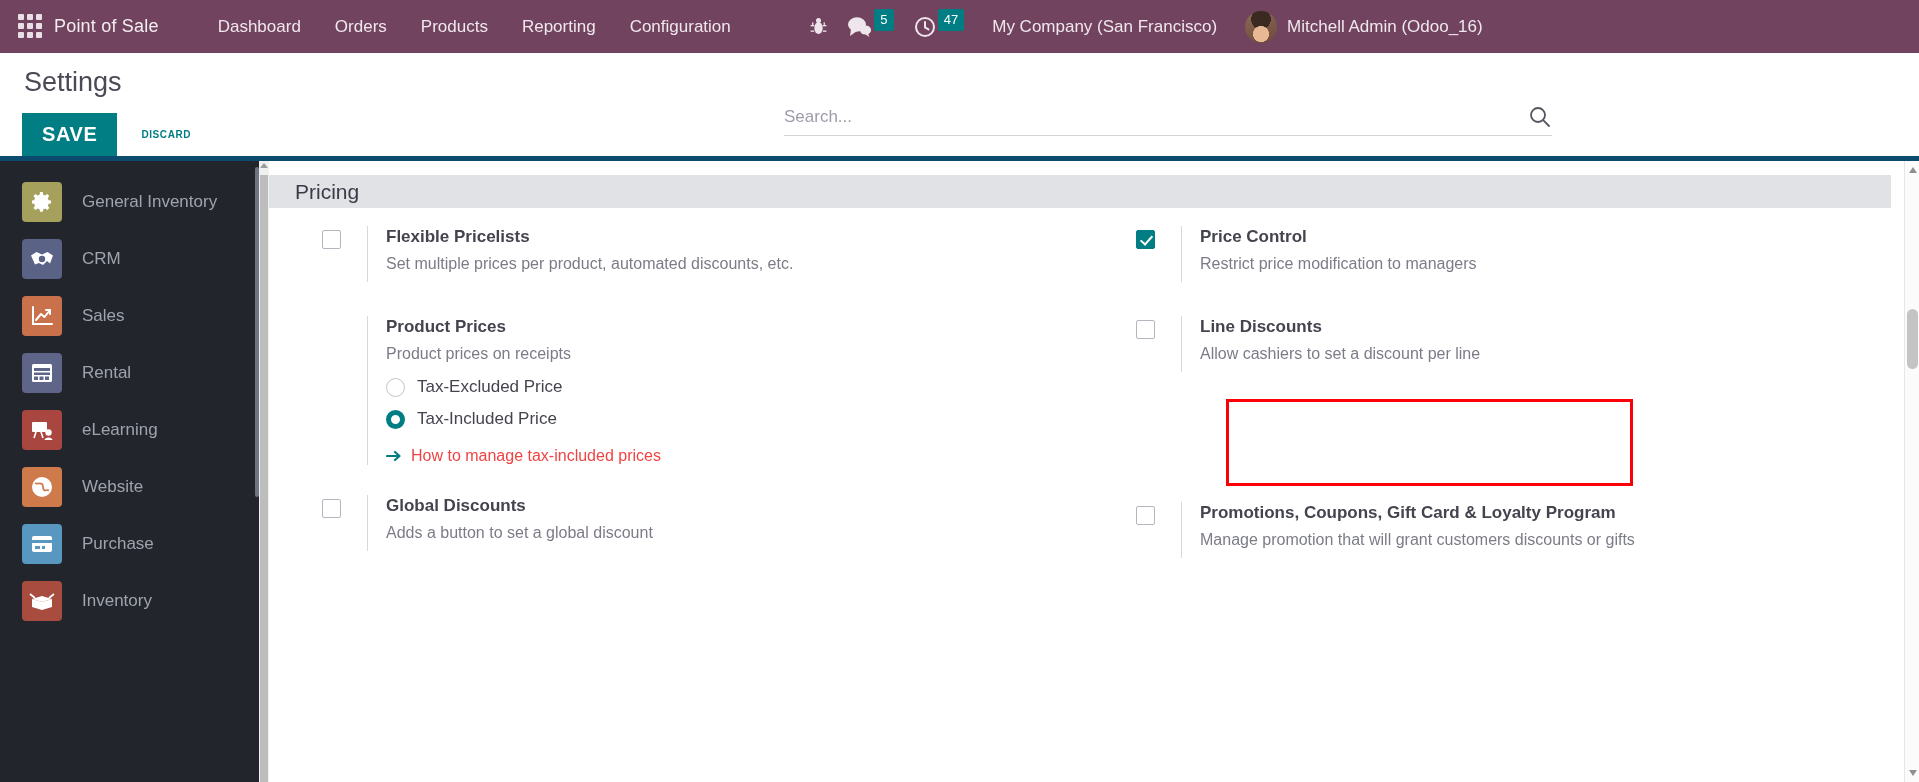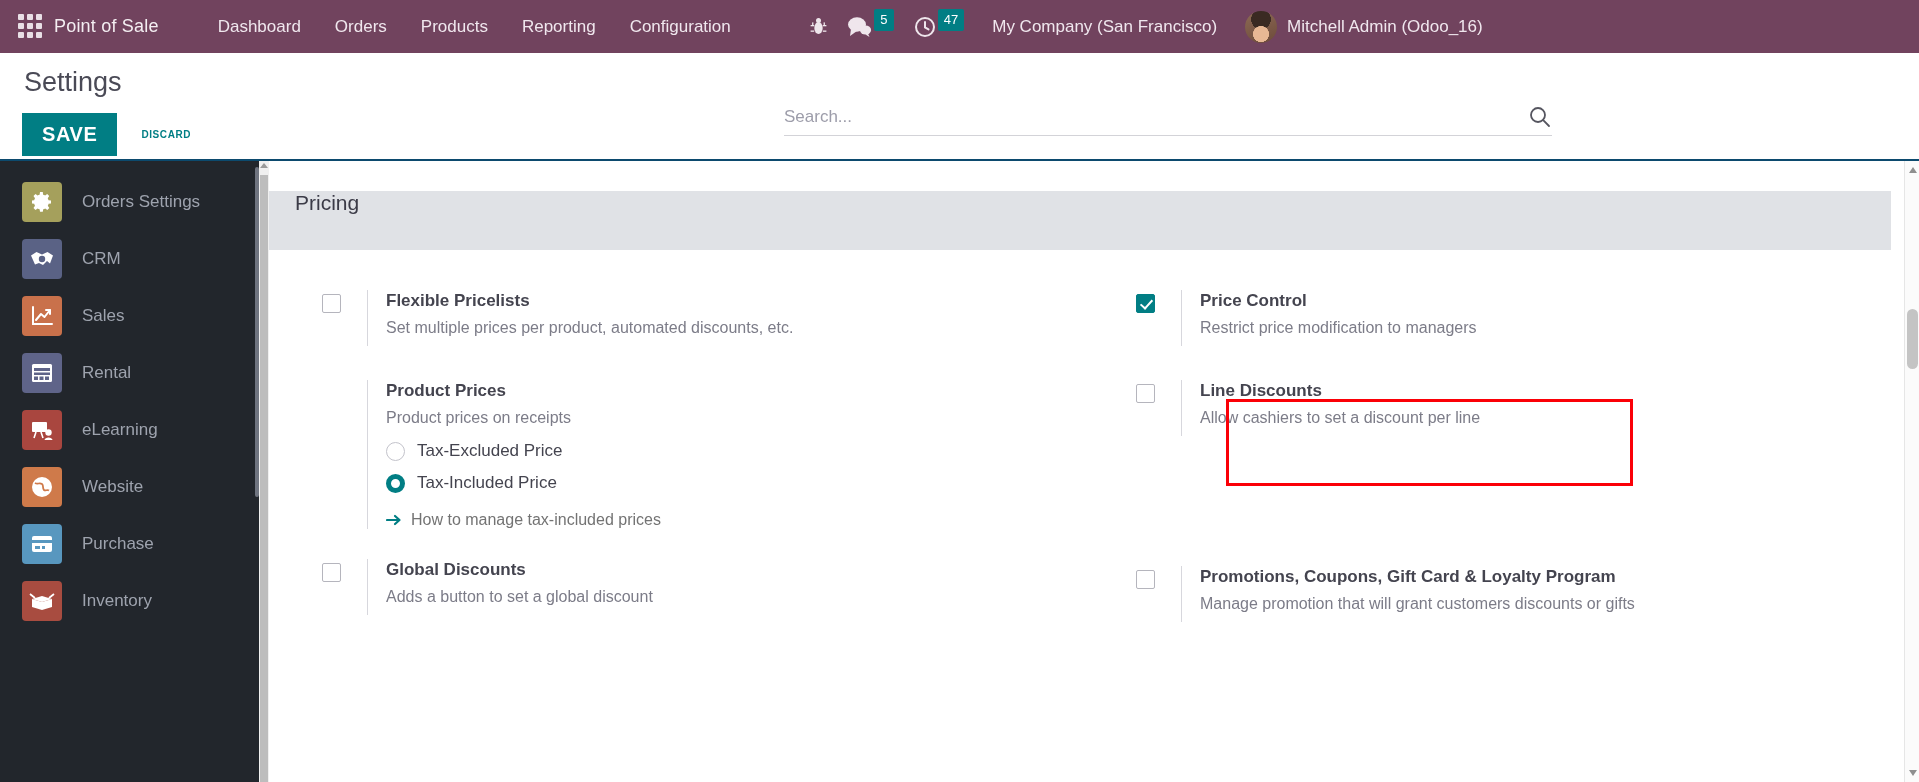--- a/index.html
+++ b/index.html
@@ -93,21 +93,21 @@
       linear-gradient(160deg, #8d6a55, #6d4b3a);
     overflow: hidden;
     flex: none;
   }
   .username { font-size: 17px; color: #f0e7ee; }
 
   
   .control-panel {
     height: 108px;
     background: #ffffff;
-    border-bottom: 2px solid #0c4a6e;
+    border-bottom: 5px solid #0c4a6e;
     position: relative;
   }
   .page-title {
     position: absolute;
     left: 24px; top: 14px;
     font-size: 27px;
     color: #4a4a56;
     font-weight: 400;
   }
   .btn-row { position: absolute; left: 22px; top: 60px; display: flex; align-items: center; }
@@ -224,33 +224,32 @@
     position: absolute; left: 1px; top: 2px;
     width: 0; height: 0;
     border-left: 4px solid transparent;
     border-right: 4px solid transparent;
     border-bottom: 5px solid #9a9a9a;
   }
   .settings-wrap { flex: 1; padding: 14px 0 0 0; position: relative; }
 
   .section-head {
     background: #e0e2e6;
-    height: 59px;
-    display: flex;
-    align-items: flex-start;
+    height: 33px;
+    display: flex;
+    align-items: center;
     padding-left: 26px;
     margin-right: 28px;
-    margin-top: 16px;
   }
   .section-head span { font-size: 21px; color: #3b3b47; }
 
   .grid2 {
     display: grid;
     grid-template-columns: 1fr 1fr;
-    padding: 40px 28px 0 26px;
+    padding: 18px 28px 0 26px;
     column-gap: 8px;
   }
   .setting {
     display: flex;
     align-items: flex-start;
     padding: 0 0 34px 0;
     position: relative;
   }
   .setting.right-col { padding-left: 12px; }
   .ck-wrap {
@@ -318,21 +317,21 @@
   .radio.on {
     border: 5px solid #017e84;
     background: #ffffff;
     box-shadow: inset 0 0 0 2px #fff;
   }
   .radio-label { font-size: 17px; color: #44444f; }
   .doc-link {
     display: flex;
     align-items: center;
     margin-top: 18px;
-    color: #737373;
+    color: #ef4444;
     font-size: 16px;
     cursor: pointer;
     text-decoration: none;
   }
   .doc-link .arr { margin-right: 9px; display: flex; }
 
   
   .highlight {
     position: absolute;
     left: 967px; top: 238px;
@@ -453,21 +452,21 @@
 
   <div class="sidebar">
 
     <div class="side-item">
       <span class="side-ico" style="background:#a5a05c">
         <svg width="24" height="24" viewBox="0 0 24 24" fill="#ffffff">
           <path d="M12 8.2a3.8 3.8 0 100 7.6 3.8 3.8 0 000-7.6zm0 5.9a2.1 2.1 0 110-4.2 2.1 2.1 0 010 4.2z"></path>
           <path d="M21 13.4v-2.8l-2.5-.4a6.9 6.9 0 00-.8-2l1.5-2.1-2-2-2.1 1.5a6.9 6.9 0 00-2-.8L12.8 2h-2.8l-.4 2.8c-.7.2-1.4.4-2 .8L5.5 4.1l-2 2L5 8.2c-.4.6-.6 1.3-.8 2L2 10.6v2.8l2.2.4c.2.7.4 1.4.8 2l-1.5 2.1 2 2 2.1-1.5c.6.4 1.3.6 2 .8l.4 2.5h2.8l.4-2.5c.7-.2 1.4-.4 2-.8l2.1 1.5 2-2-1.5-2.1c.4-.6.6-1.3.8-2l2.4-.4z"></path>
         </svg>
       </span>
-      <span class="side-label">Orders Settings</span>
+      <span class="side-label">General Inventory</span>
     </div>
 
     <div class="side-item">
       <span class="side-ico" style="background:#5a6285">
         <svg width="26" height="22" viewBox="0 0 26 22" fill="#ffffff">
           <path d="M2 7.5 L7.5 4 L13 6.5 L18.5 4 L24 7.5 L21 15.5 L18 13 L14 17 L10 15 L6 16.5 L2 7.5z"></path>
           <circle cx="13" cy="11" r="3.2" fill="#5a6285"></circle>
         </svg>
       </span>
       <span class="side-label">CRM</span>

